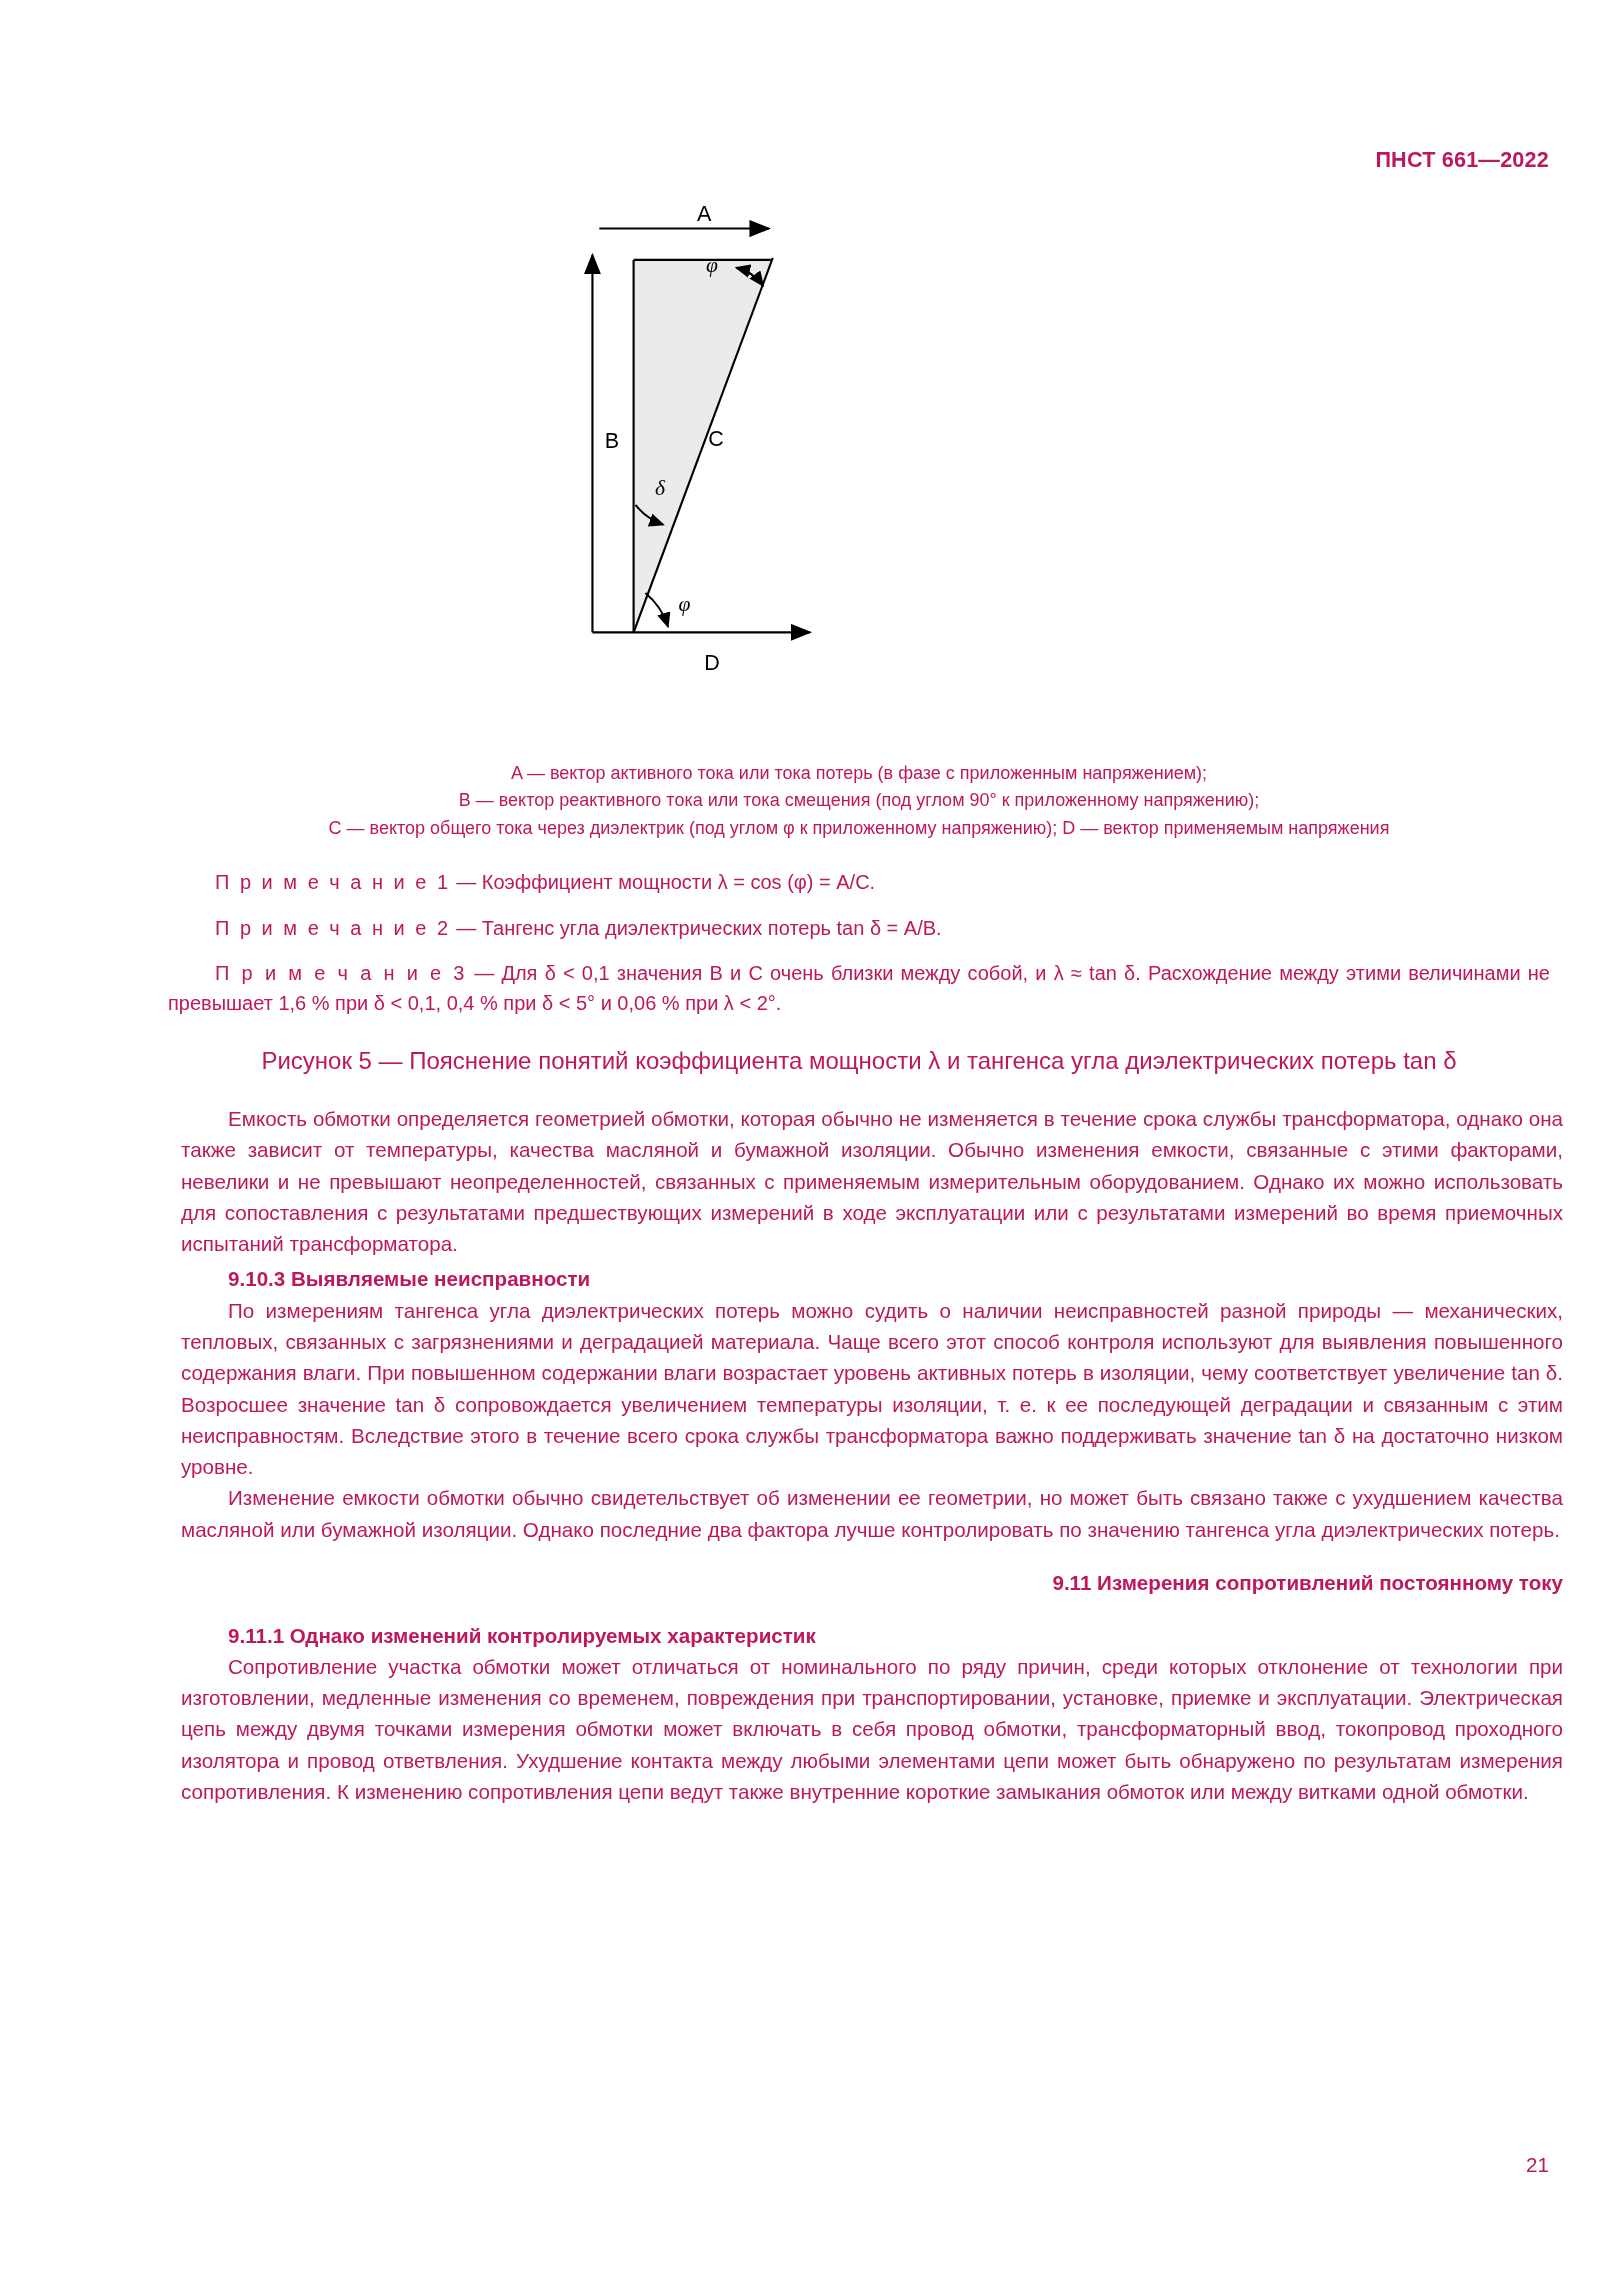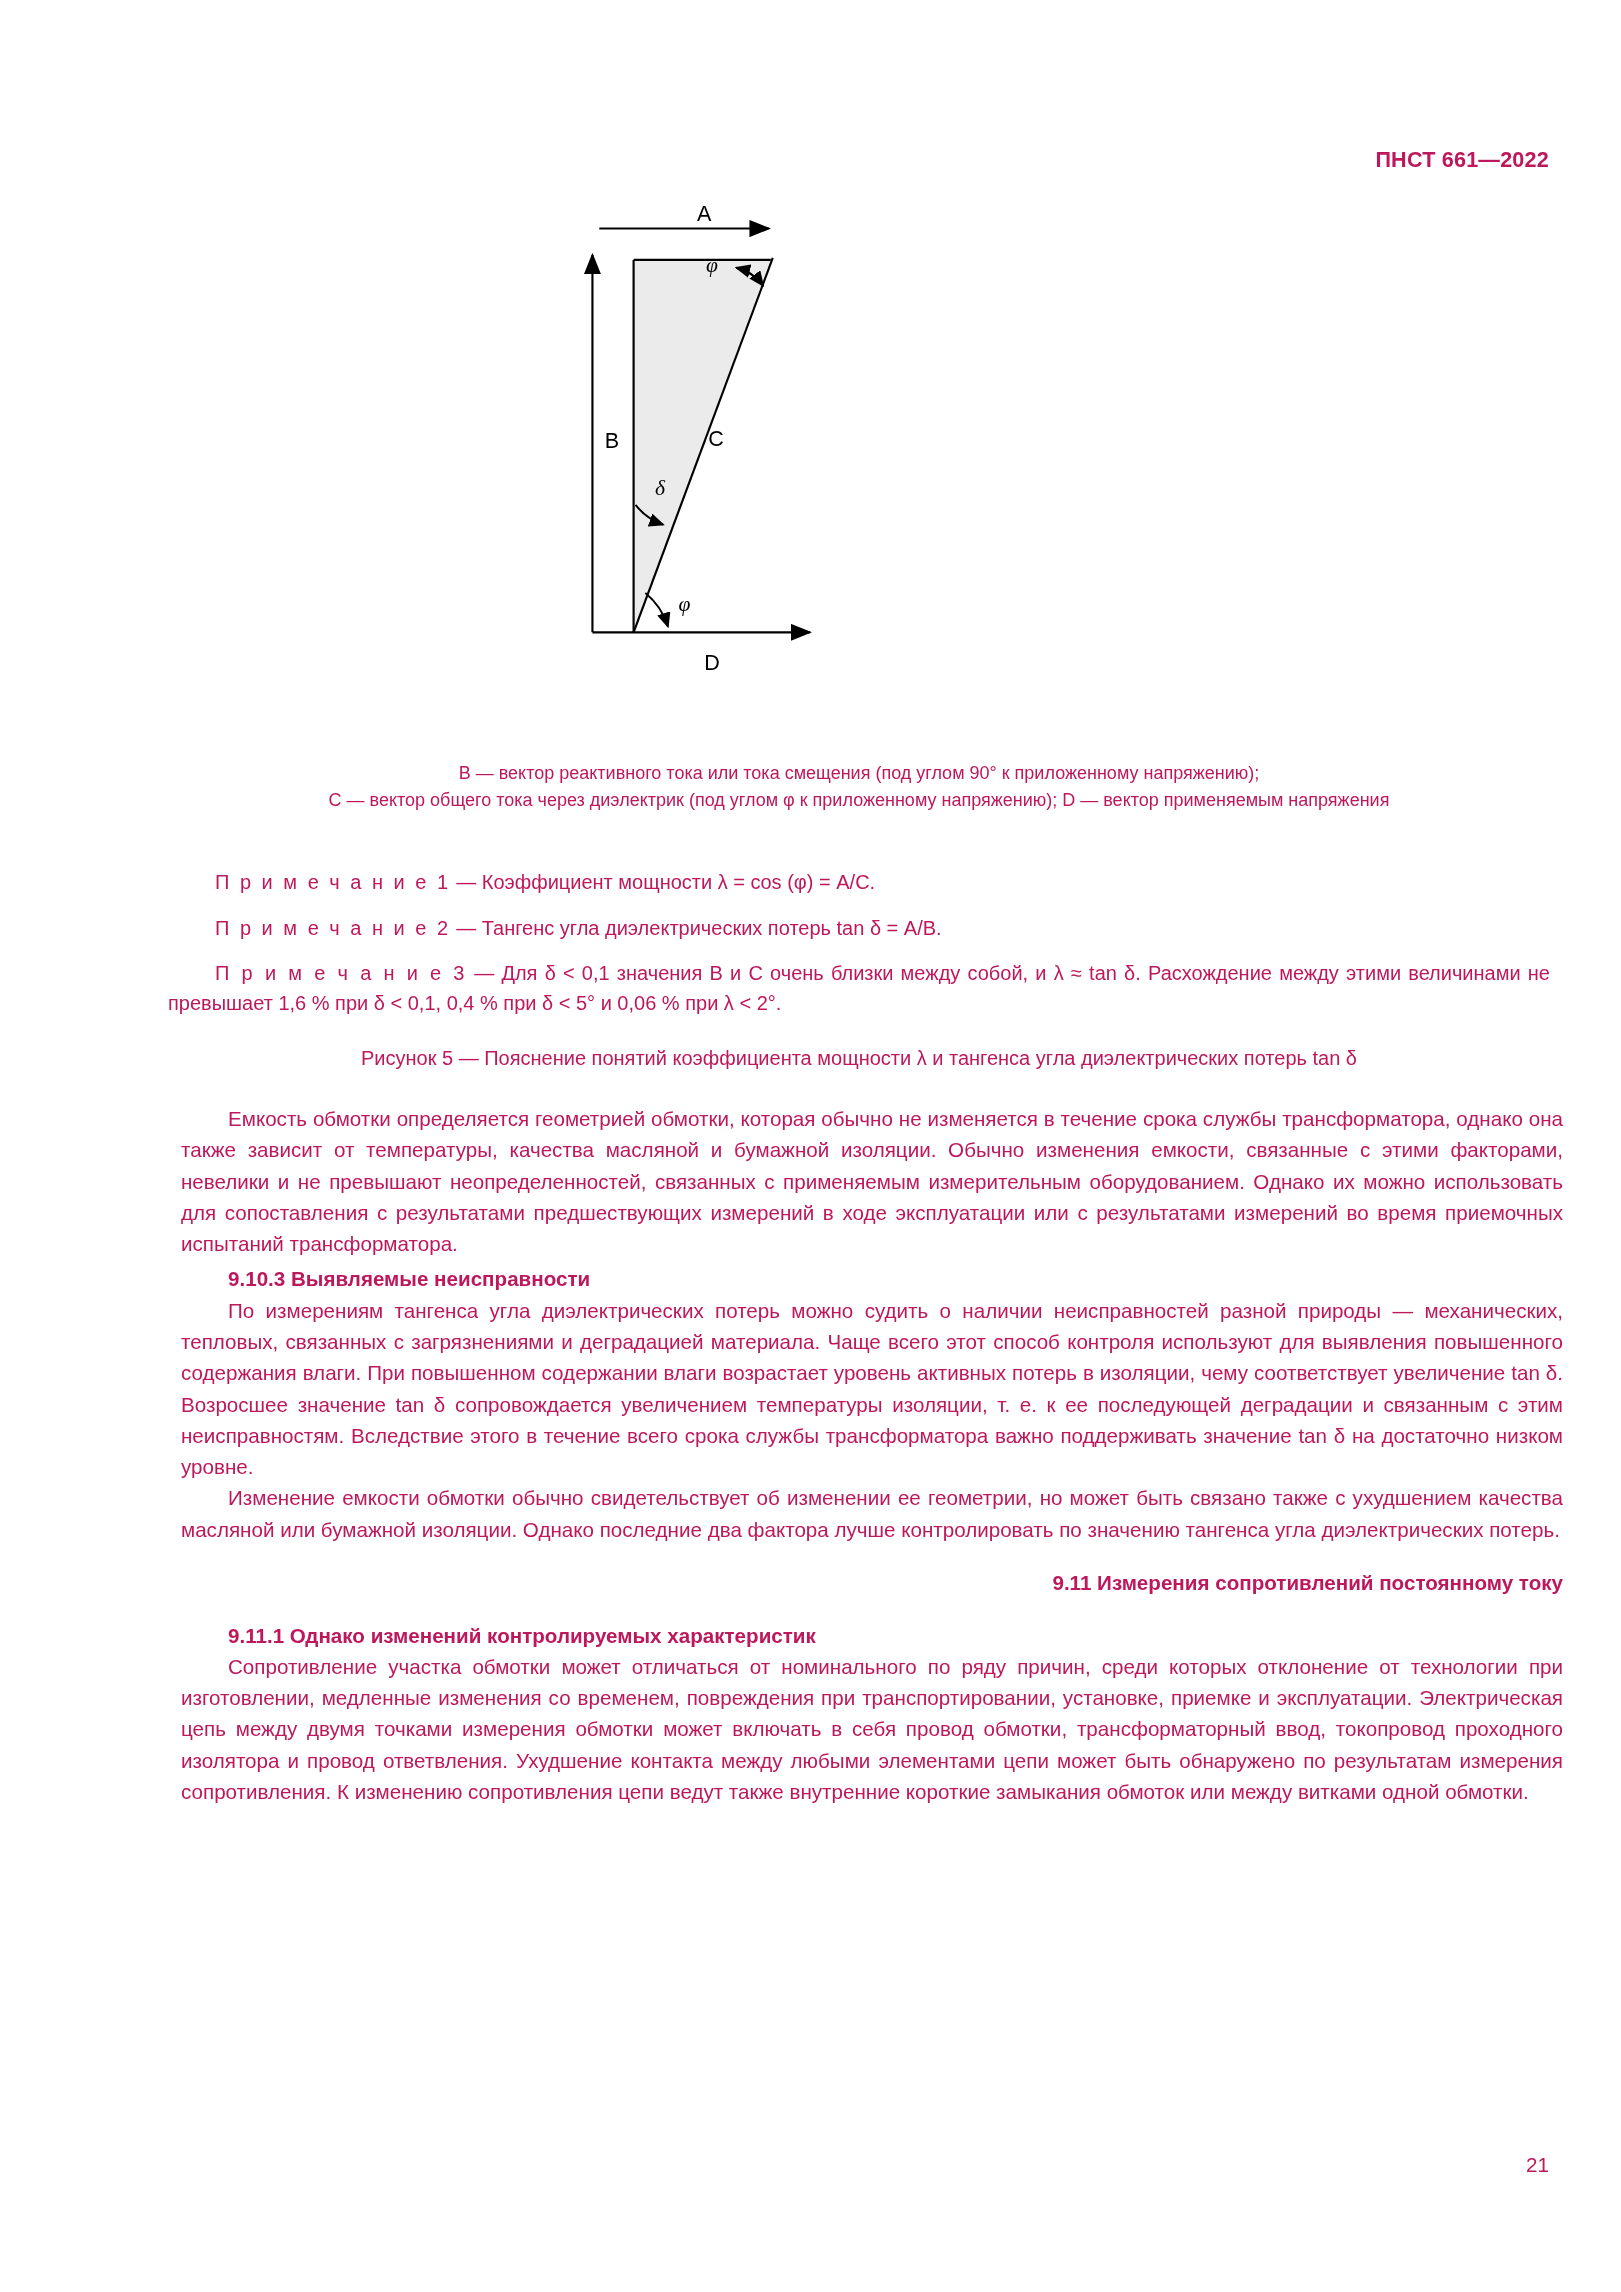--- a/index.html
+++ b/index.html
@@ -60,21 +60,21 @@
   }
   .note .nlabel {
     letter-spacing: 2.5px;
   }
   .figure-caption {
     position: absolute;
     top: 1047px;
     left: 120px;
     width: 1382px;
     text-align: center;
-    font-size: 20px;
+    font-size: 24px;
   }
   .body-text {
     position: absolute;
     top: 1103px;
     left: 133px;
     width: 1382px;
     font-size: 20.6px;
     line-height: 1.52;
   }
   .body-text p {
@@ -146,20 +146,21 @@
       <text x="198" y="252" font-family="Liberation Sans, sans-serif" font-size="22" text-anchor="middle">B</text>
       <text x="304" y="250" font-family="Liberation Sans, sans-serif" font-size="22" text-anchor="middle">C</text>
       <text x="300" y="478" font-family="Liberation Sans, sans-serif" font-size="22" text-anchor="middle">D</text>
       <text x="300" y="72" font-family="Liberation Serif, serif" font-size="22" font-style="italic" text-anchor="middle">φ</text>
       <text x="272" y="418" font-family="Liberation Serif, serif" font-size="22" font-style="italic" text-anchor="middle">φ</text>
       <text x="247" y="300" font-family="Liberation Serif, serif" font-size="22" font-style="italic" text-anchor="middle">δ</text>
     </svg>
   </div>
 
   <div class="legend">
+    <div>A — вектор активного тока или тока потерь (в фазе с приложенным напряжением);</div>
     <div>B — вектор реактивного тока или тока смещения (под углом 90° к приложенному напряжению);</div>
     <div>C — вектор общего тока через диэлектрик (под углом φ к приложенному напряжению); D — вектор применяемым напряжения</div>
   </div>
 
   <div class="notes">
     <div class="note">
       <span class="nlabel">П р и м е ч а н и е 1</span><span> — Коэффициент мощности λ = cos (φ) = А/С.</span>
     </div>
     <div class="note">
       <span class="nlabel">П р и м е ч а н и е 2</span><span> — Тангенс угла диэлектрических потерь tan δ = А/В.</span>

